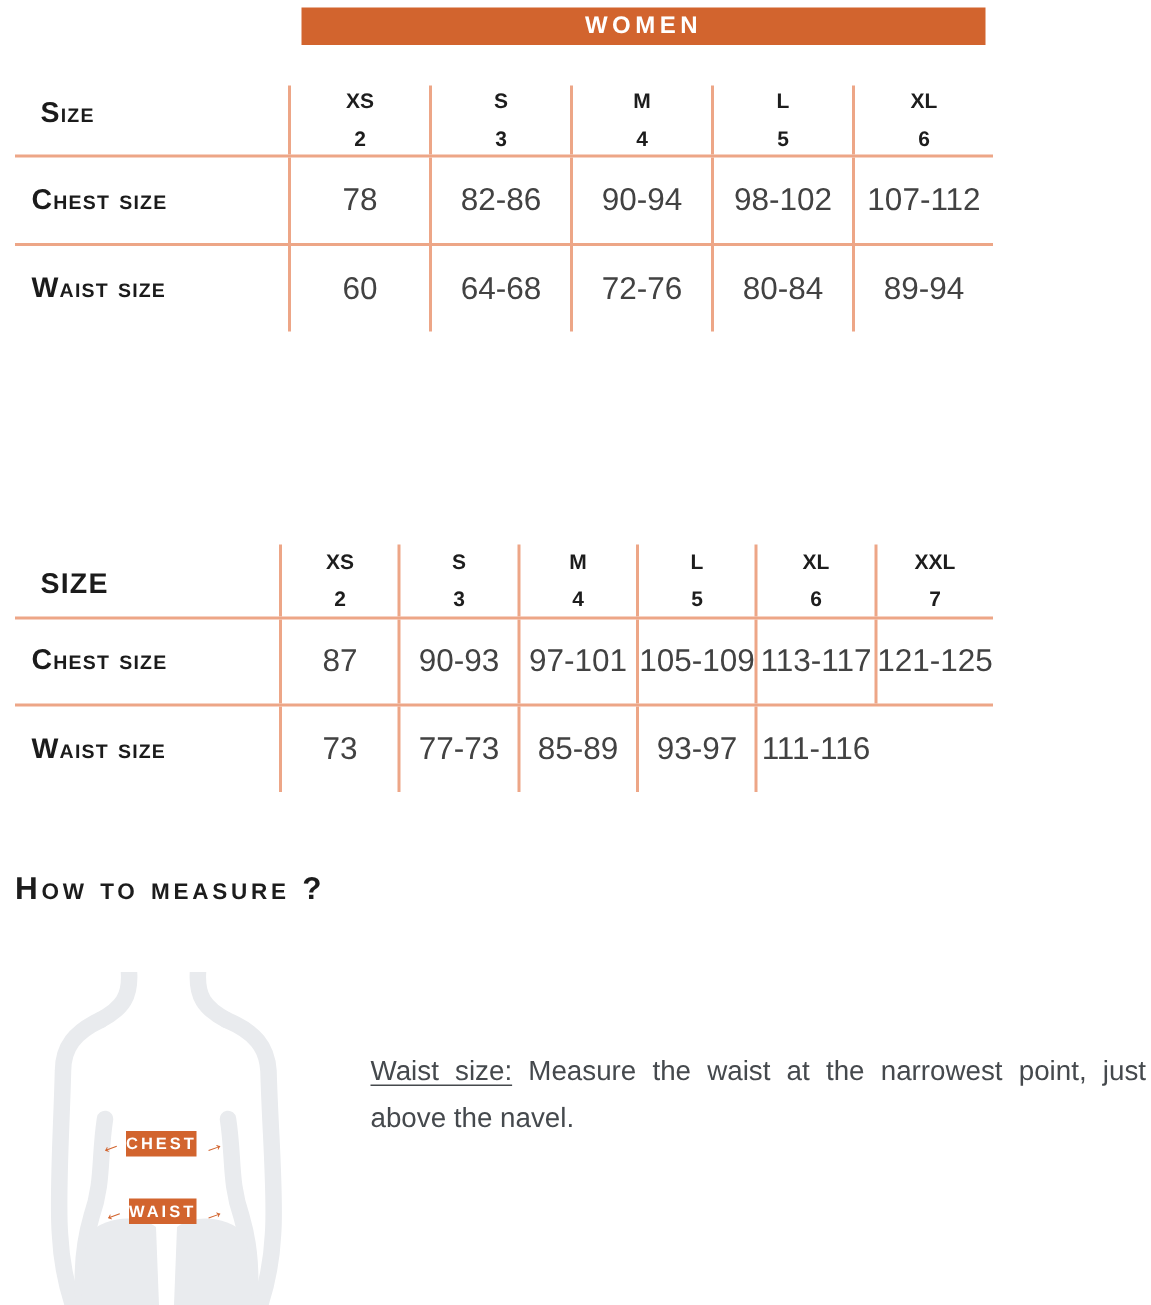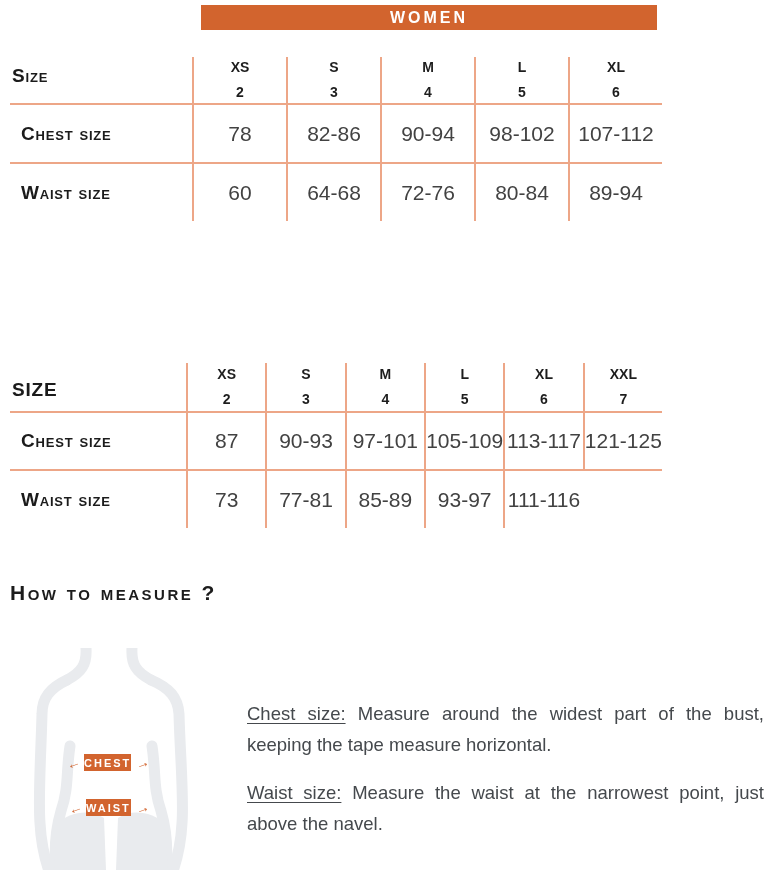--- a/index.html
+++ b/index.html
@@ -18,21 +18,21 @@
     grid-column:2/-1;background:var(--accent,#D2642E);
     display:flex;align-items:center;justify-content:center;
     color:#fff;font-weight:700;font-size:16px;letter-spacing:3px;
   }
   .t-women .band{margin-left:9px;margin-right:5px;}
   .t-men   .band{margin-left:15px;margin-right:5px;}
   .gap-row{grid-column:1/-1;}
   .rule{grid-column:1/-1;background:var(--grid,#EDA687);margin-left:10px;}
   .size-lbl{
     font-size:19px;font-weight:700;font-variant:small-caps;letter-spacing:.8px;
-    color:#1b1b1b;display:flex;align-items:flex-end;padding-left:12px;
+    color:#1b1b1b;display:flex;align-items:flex-end;padding-left:27px;
   }
   .t-women .size-lbl{padding-bottom:16px;}
   .t-men   .size-lbl{padding-bottom:10px;}
   .col-head{
     align-self:end;display:flex;flex-direction:column;justify-content:center;
     text-align:center;border-left:2px solid var(--grid,#EDA687);
     font-weight:700;color:#1d1d1d;font-size:14px;line-height:25px;
   }
   .t-women .col-head{height:46px;}
   .t-men   .col-head{height:48px;}
@@ -148,21 +148,21 @@
         <div class="row-lbl">Chest size</div>
         <div class="val">87</div>
         <div class="val">90-93</div>
         <div class="val">97-101</div>
         <div class="val">105-109</div>
         <div class="val">113-117</div>
         <div class="val">121-125</div>
         <div class="rule"></div>
         <div class="row-lbl">Waist size</div>
         <div class="val">73</div>
-        <div class="val">77-81</div>
+        <div class="val">77-73</div>
         <div class="val">85-89</div>
         <div class="val">93-97</div>
         <div class="val">111-116</div>
       </div>
   </section>
 
   <h2 class="howto-title">How to measure ?</h2>
 
   <div class="figure">
     <svg viewBox="0 0 230 222" width="230" height="222">
@@ -185,17 +185,16 @@
       <span class="arrow">→</span>
     </div>
     <div class="tag-row waist">
       <span class="arrow">←</span>
       <span class="tag">WAIST</span>
       <span class="arrow">→</span>
     </div>
   </div>
 
   <div class="instructions" id="instructions">
-      <p><span class="term">Chest size:</span> Measure around the widest part of the bust, keeping the tape measure horizontal.</p>
       <p><span class="term">Waist size:</span> Measure the waist at the narrowest point, just above the navel.</p>
     </div>
 
 </div>
 
 </body></html>

